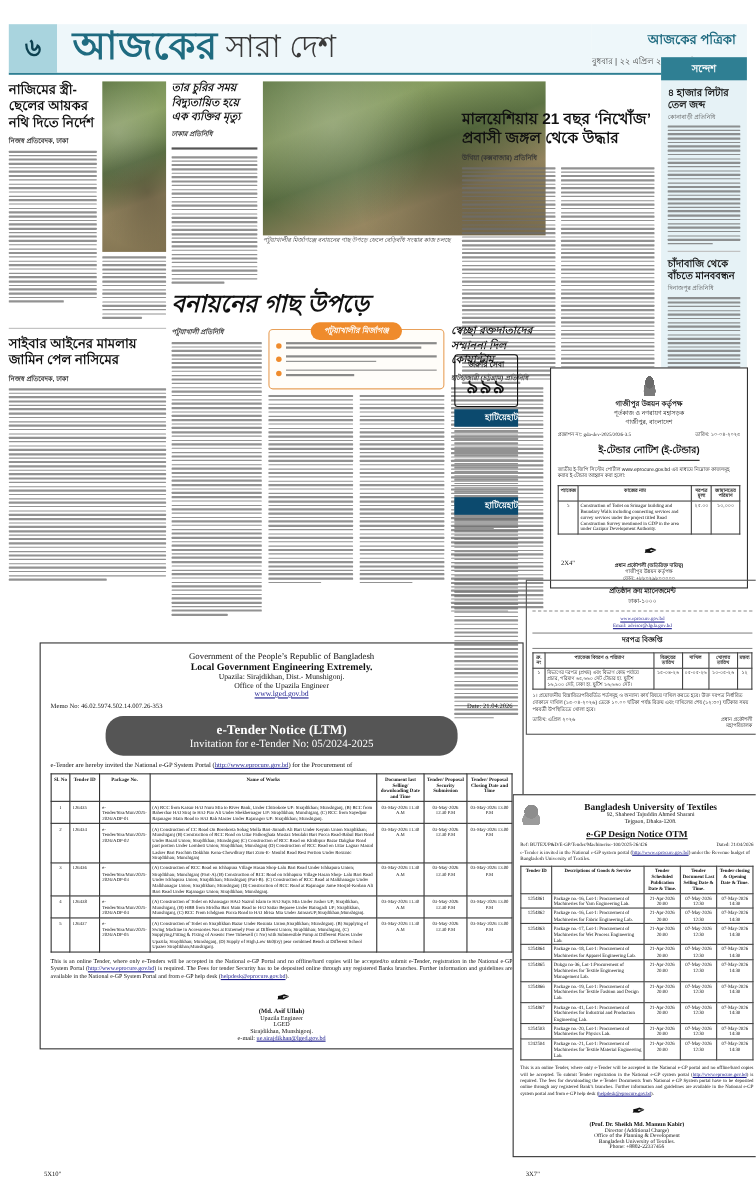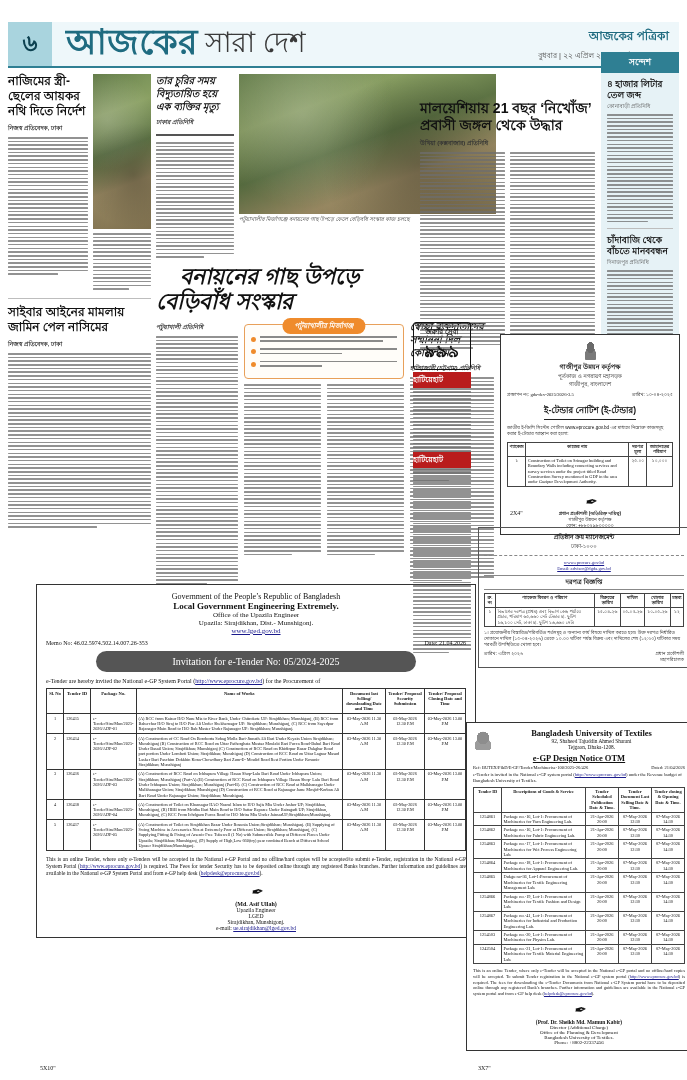--- a/index.html
+++ b/index.html
@@ -52,21 +52,21 @@
   .cl-text i{display:block;height:1.6px;background:#6d6d6d;margin-bottom:2.6px;opacity:.8;}
 
   
   .sidebar{background:#e6f2f6;padding:0 0 8px 0;}
   .sb-head{background:#2f7f93;color:#fff;text-align:center;font-size:9px;font-weight:bold;padding:3px 0;font-family:"Liberation Sans",sans-serif;}
   .sb-body{padding:6px;}
   .sb-title{font-size:9px;font-weight:bold;line-height:11px;color:#111;font-family:"Liberation Sans",sans-serif;}
   .sb-sub{font-size:5.5px;color:#555;margin:2px 0 3px;}
 
   
-  .blackbar{background:#b91c1c;color:#fff;text-align:left;font-size:7.5px;font-weight:bold;padding:2px 0;font-family:"Liberation Sans",sans-serif;}
+  .blackbar{background:#0c4a6e;color:#fff;text-align:right;font-size:7.5px;font-weight:bold;padding:2px 0;font-family:"Liberation Sans",sans-serif;}
   .emerg{border:1.5px solid #111;border-radius:3px;text-align:center;padding:3px 2px;}
   .emerg .e1{font-size:7px;font-weight:bold;color:#111;font-family:"Liberation Sans",sans-serif;}
   .emerg .e2{font-size:17px;font-weight:bold;letter-spacing:1px;color:#111;font-family:"Liberation Sans",sans-serif;}
 
   
   .notice{border:1px solid #333;background:#fff;}
   .nt-center{text-align:center;}
   .nt-crest{width:17px;height:20px;margin:0 auto 2px;background:
      radial-gradient(ellipse at 50% 38%,#6a6a6a 0 32%,transparent 33%),
      radial-gradient(ellipse at 50% 78%,#7a7a7a 0 45%,transparent 46%);}
@@ -288,22 +288,21 @@
               <i></i>
           </div>
         </div>
 
         <div style="flex:1;">
           <div class="photo" style="height:140px;"></div>
           <div class="caption">পটুয়াখালীর মির্জাগঞ্জে বনায়নের গাছ উপড়ে ফেলে বেড়িবাঁধ সংস্কার কাজ চলছে</div>
         </div>
       </div>
 
-      <div class="hl hl-xl" style="margin-top:4px;margin-left:24px;">বনায়নের গাছ উপড়ে</div>
-      <div class="hl hl-xl">বেড়িবাঁধ সংস্কার</div>
+      <div class="hl hl-xl" style="margin-top:4px;">বনায়নের গাছ উপড়ে</div>
 
       <div style="display:flex;gap:6px;margin-top:4px;">
         <div style="width:82px;">
           <div class="byline">পটুয়াখালী প্রতিনিধি</div>
           <div class="blob dense">
             <i></i>
               <i></i>
               <i></i>
               <i></i>
               <i></i>
@@ -939,30 +938,31 @@
     </div>
     <div style="display:flex;justify-content:space-between;margin-top:3px;">
       <span class="tiny bn">তারিখ: এপ্রিল ২০২৬</span>
       <span class="tiny bn" style="text-align:right;">প্রধান প্রকৌশলী<br>মহাপরিচালক</span>
     </div>
   </div>
 
   <div class="lged" style="position:absolute;left:28px;top:556px;width:420px;">
     <div class="g1">Government of the People’s Republic of Bangladesh</div>
     <div class="g2">Local Government Engineering Extremely.</div>
+    <div class="g3">Upazila: Sirajdikhan, Dist.- Munshigonj.</div>
     <div class="g3">Office of the Upazila Engineer</div>
-    <div class="g3">Upazila: Sirajdikhan, Dist.- Munshigonj.</div>
     <div class="g4">www.lged.gov.bd</div>
 
     <div class="memo-row">
       <span><span>Memo No:</span> <span>46.02.5974.502.14.007.26-353</span></span>
       <span><span>Date:</span> <span>21.04.2026</span></span>
     </div>
 
     <div class="etender-pill">
+      <div class="p1">e-Tender Notice (LTM)</div>
       <div class="p2">Invitation for e-Tender No: 05/2024-2025</div>
     </div>
 
     <div class="lged-intro">
       <span>e-Tender are hereby invited the National e-GP System Portal (</span><span class="lnk">http://www.eprocure.gov.bd</span><span>) for the Procurement of</span>
     </div>
 
     <table class="ltbl">
       <thead>
           <tr>

